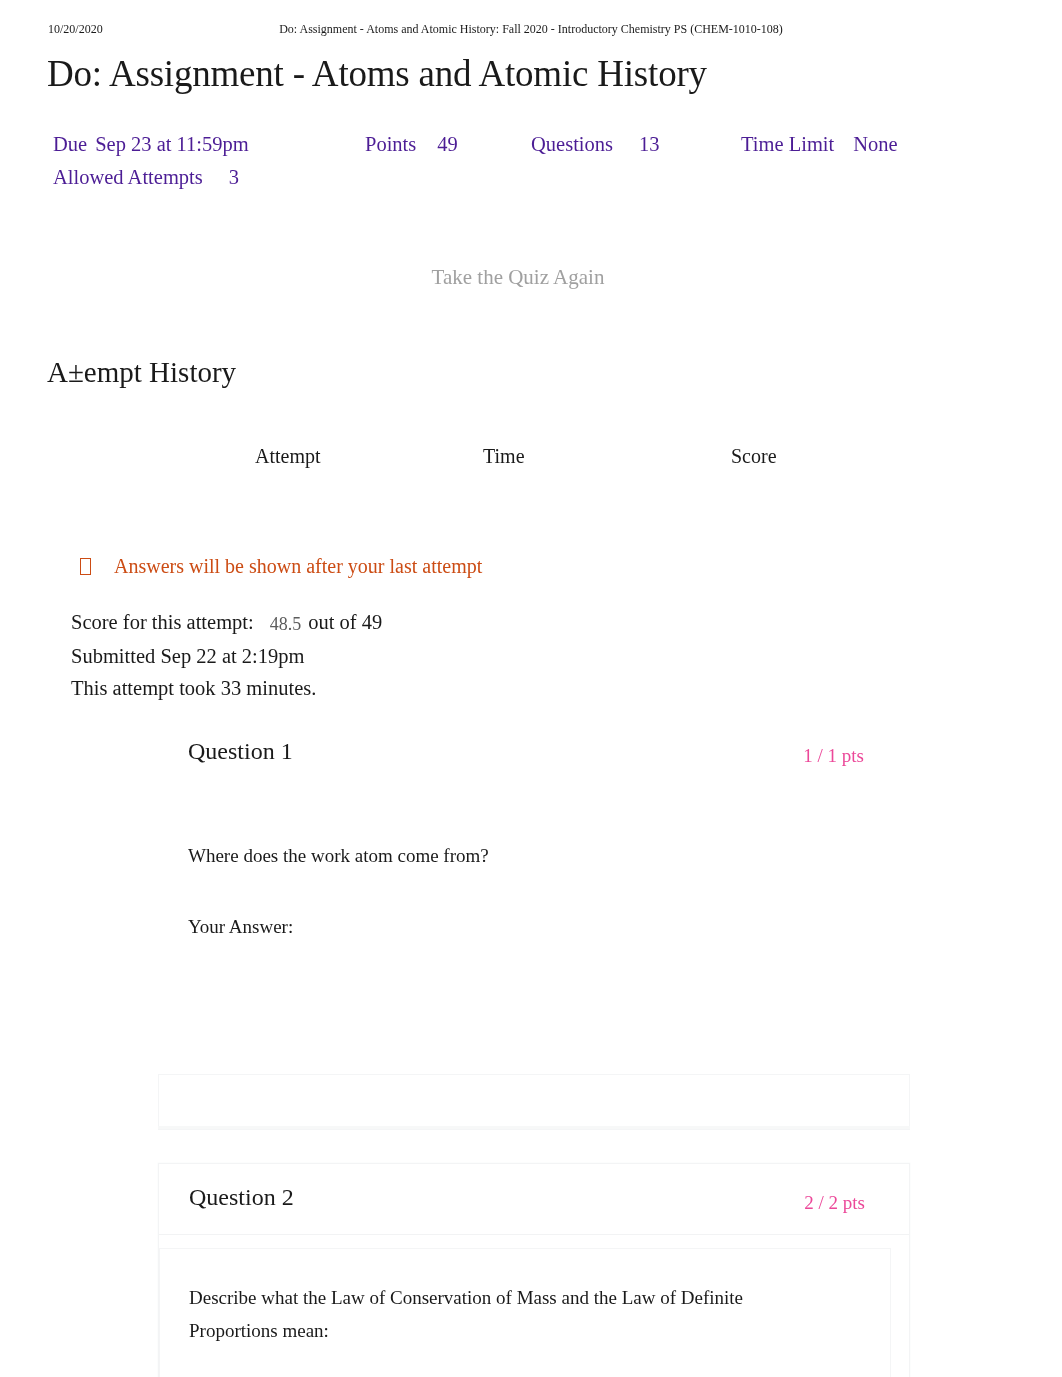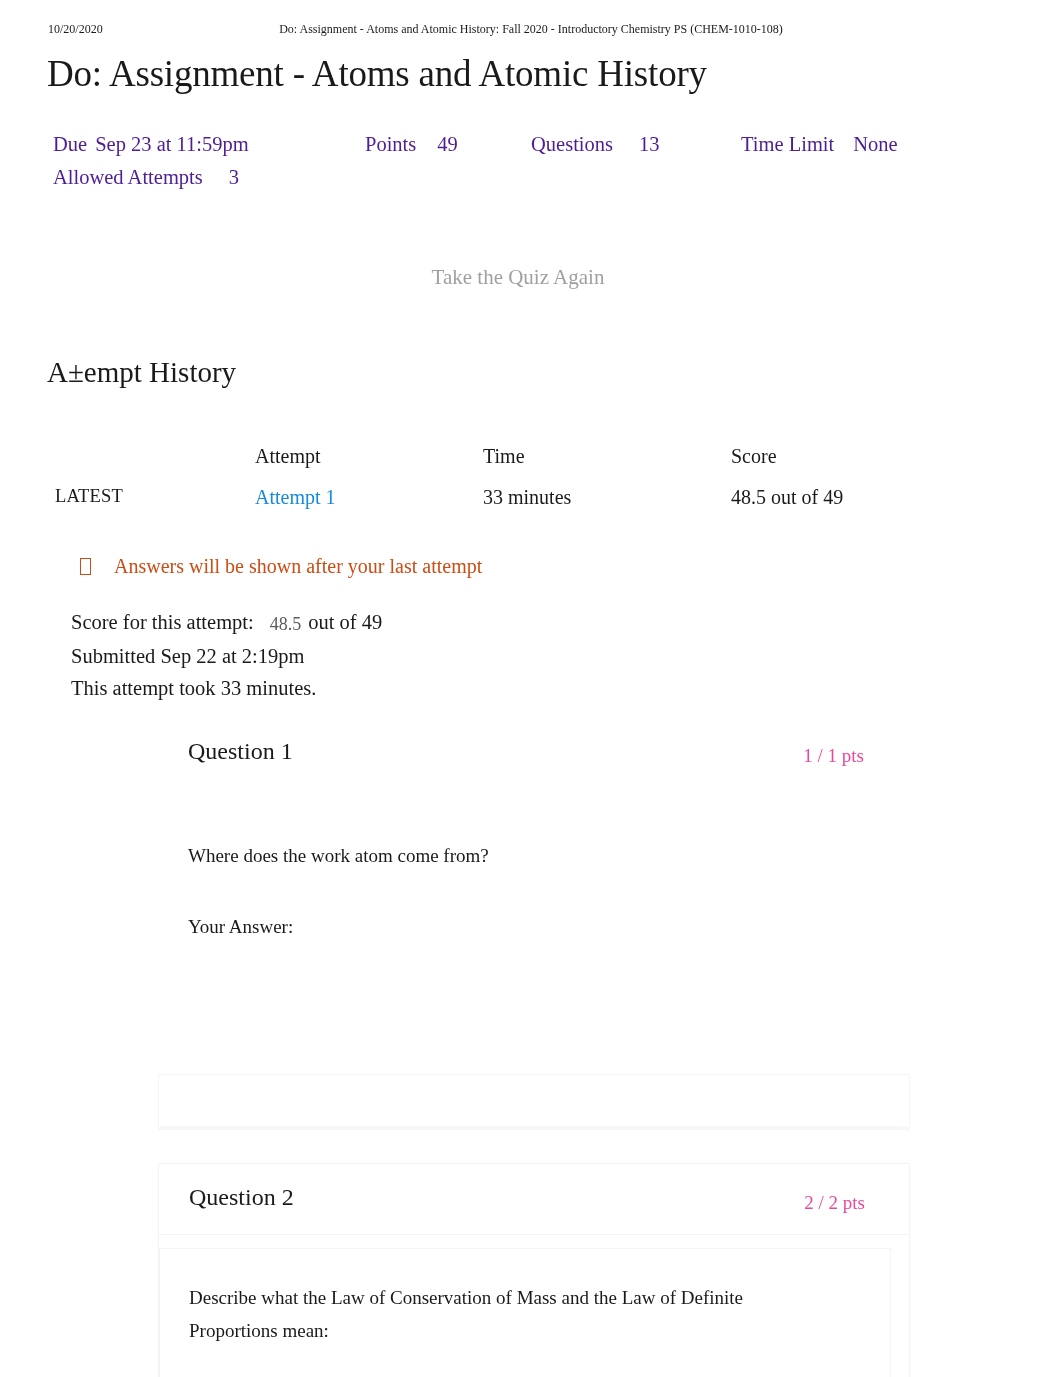--- a/index.html
+++ b/index.html
@@ -282,26 +282,20 @@
 
 <h2 class="attempt-history-title">A±empt History</h2>
 
 <div class="attempt-table">
   <div class="at-row">
     <span class="at-c0"></span>
     <span class="at-c1">Attempt</span>
     <span class="at-c2">Time</span>
     <span class="at-c3">Score</span>
   </div>
-  <div class="at-row">
-    <span class="at-c0 at-latest">LATEST</span>
-    <span class="at-c1 at-link">Attempt 1</span>
-    <span class="at-c2">33 minutes</span>
-    <span class="at-c3">48.5 out of 49</span>
-  </div>
 </div>
 
 <div class="answers-notice">
   <span class="tofu"></span><span>Answers will be shown after your last attempt</span>
 </div>
 
 <div class="score-block">
   <span class="sb-line"><span>Score for this attempt:</span><span class="score-big">48.5</span><span>out of 49</span></span>
   <span class="sb-line">Submitted Sep 22 at 2:19pm</span>
   <span class="sb-line">This attempt took 33 minutes.</span>

